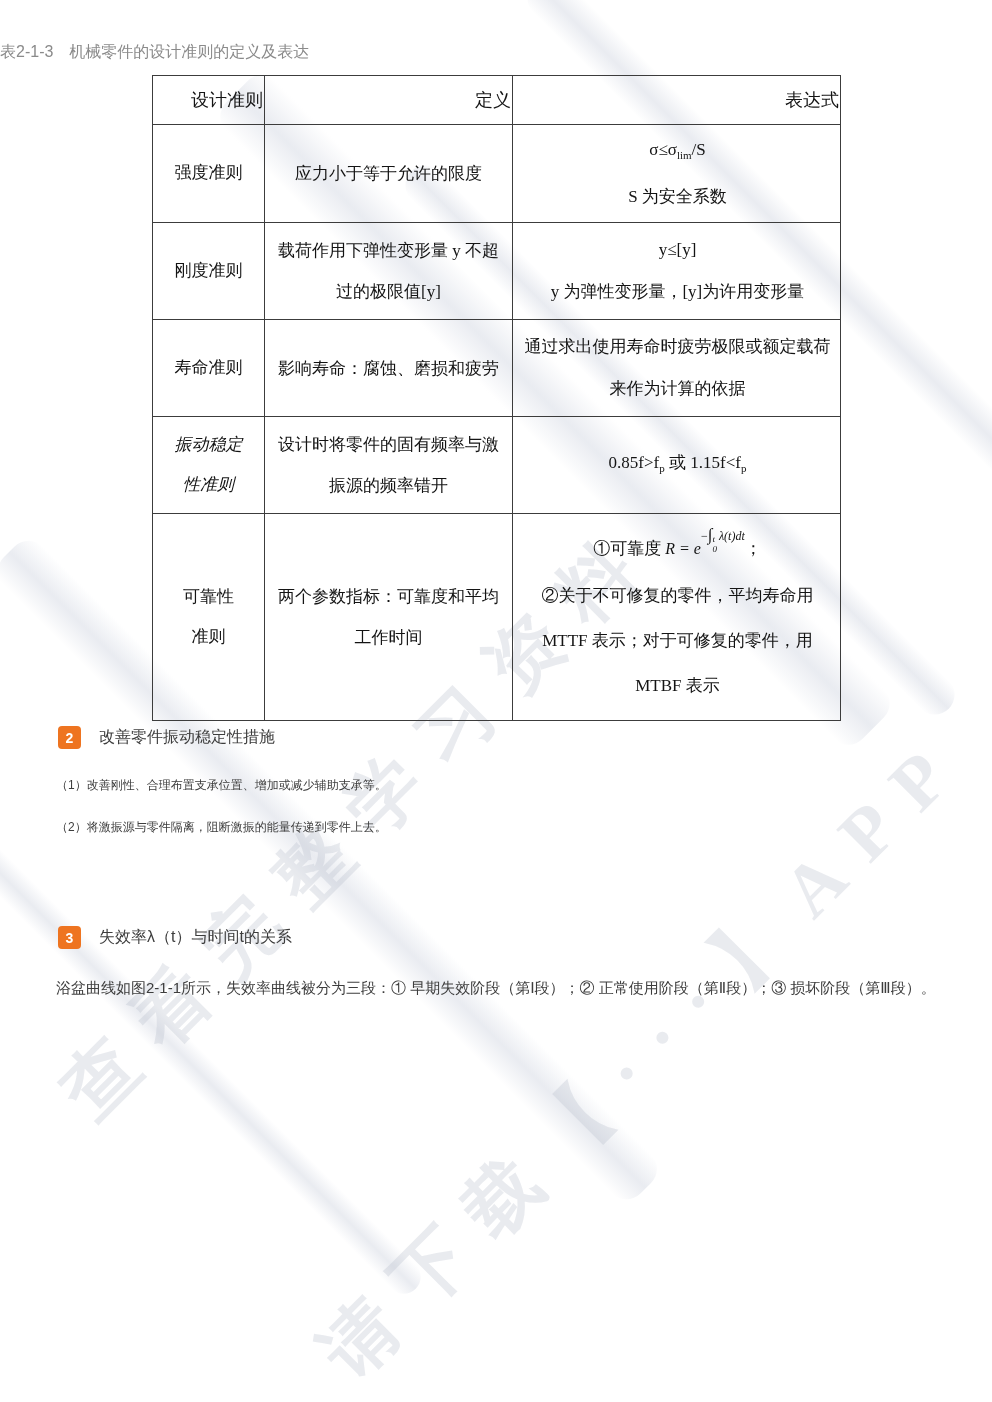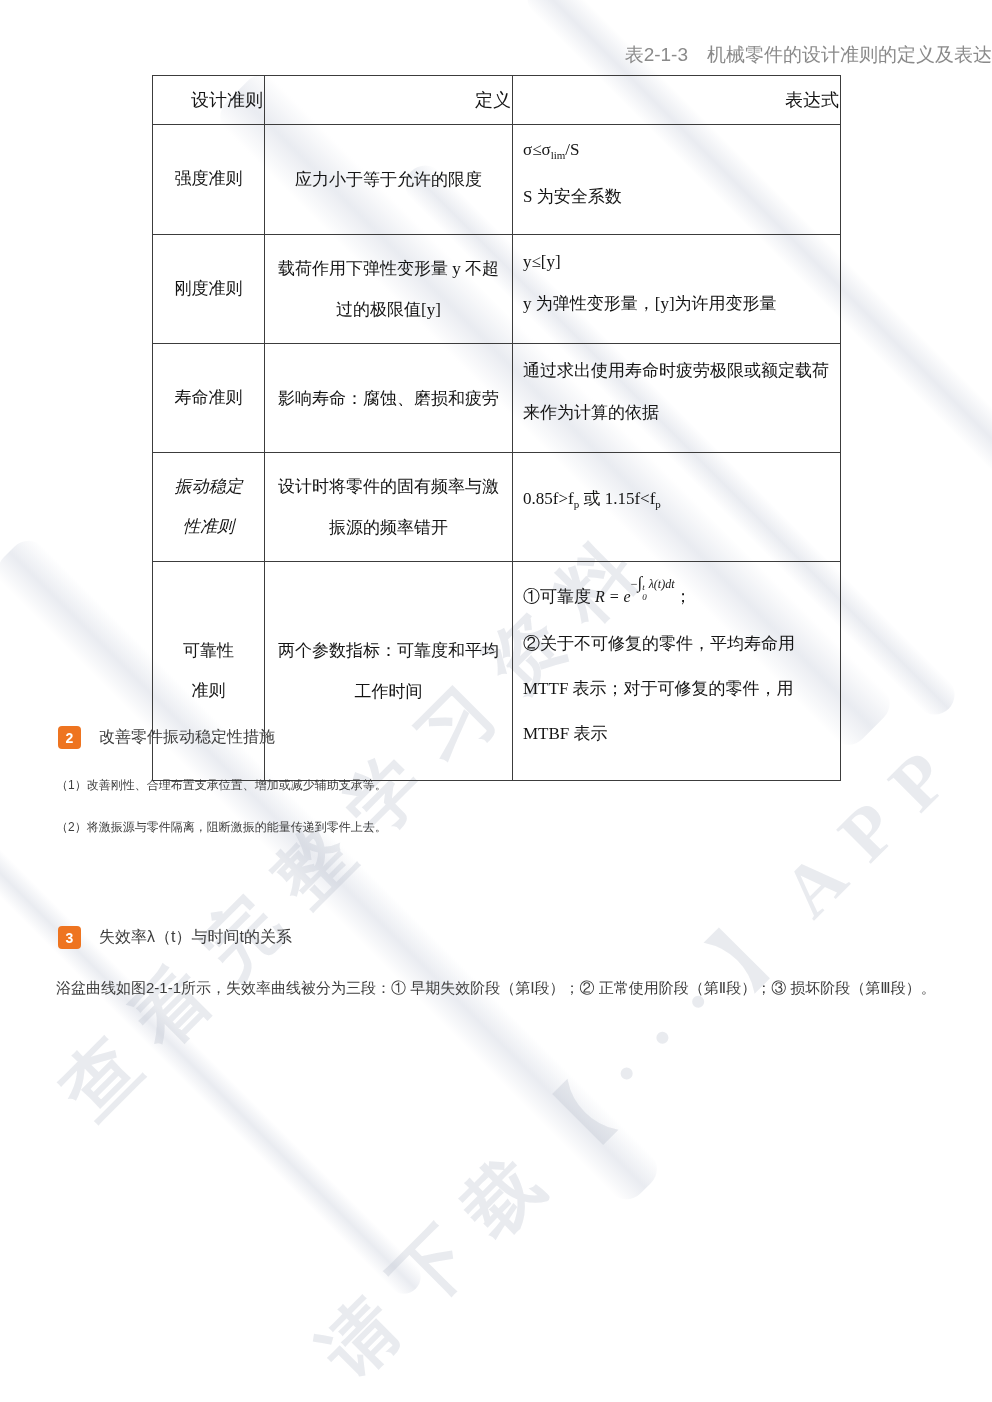--- a/index.html
+++ b/index.html
@@ -30,22 +30,22 @@
     font-size:74px;
     letter-spacing:26px;
     color:rgba(176,182,196,0.28);
   }
 
   
   .content { position:relative; z-index:1; }
 
   .page-caption {
     position:absolute; top:42px; left:0; width:992px;
-    text-align:right;
-    font-size:19px;
+    text-align:left;
+    font-size:16px;
     color:#8a8a8a;
   }
 
   
   table.design-table {
     position:absolute; left:152px; top:75px;
     width:688px;
     border-collapse:collapse;
     table-layout:fixed;
     font-family:"Liberation Serif", serif;
@@ -60,21 +60,21 @@
     font-size:18px;
     font-weight:normal;
     text-align:right;
   }
   .design-table td { font-size:17px; }
   td.c1 { text-align:center; line-height:2.4; }
   td.c1 .wrap { display:block; margin:0 auto; }
   td.c1 .w4 { width:74px;font-style:italic; }
   td.c1 .w3 { width:56px; }
   td.c2 { padding:0 10px; line-height:2.45;text-align:center; }
-  td.c3 { padding:4px 8px 16px 10px; line-height:2.45; }
+  td.c3 { padding:4px 8px 4px 10px; line-height:2.45;text-align:center; }
   tr.r1 td { height:86px; }
   tr.r2 td { height:88px; }
   tr.r3 td { height:88px; }
   tr.r4 td { height:88px; }
   tr.r5 td { height:198px; }
   .expr-line { line-height:42px; }
   tr.r5 .expr-line { line-height:45px; }
   sub.small { font-size:11px; }
 
   

